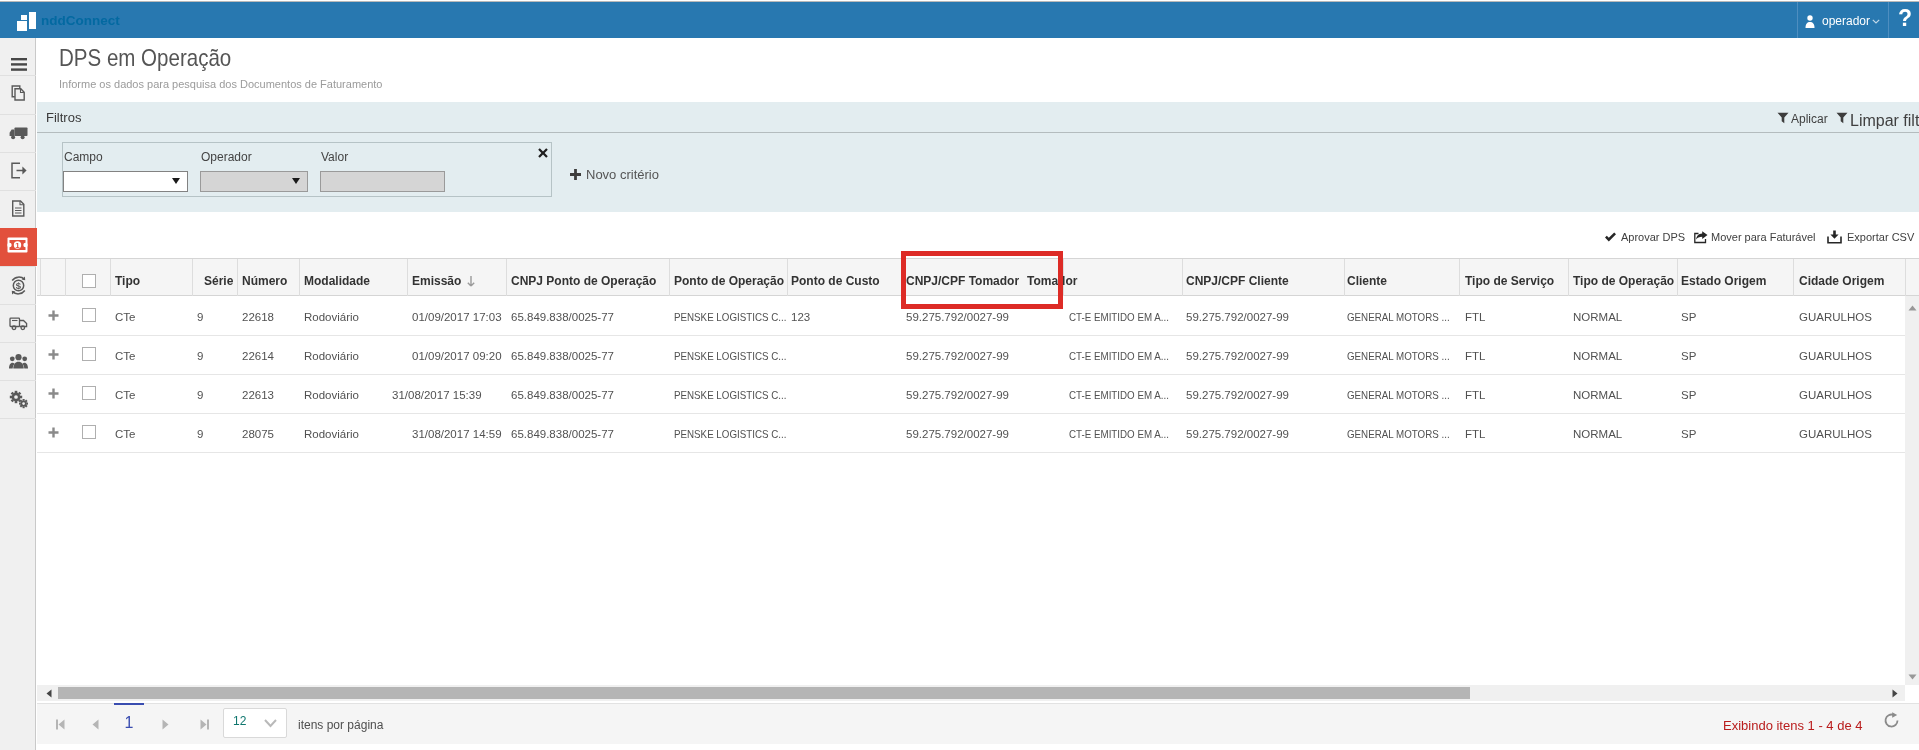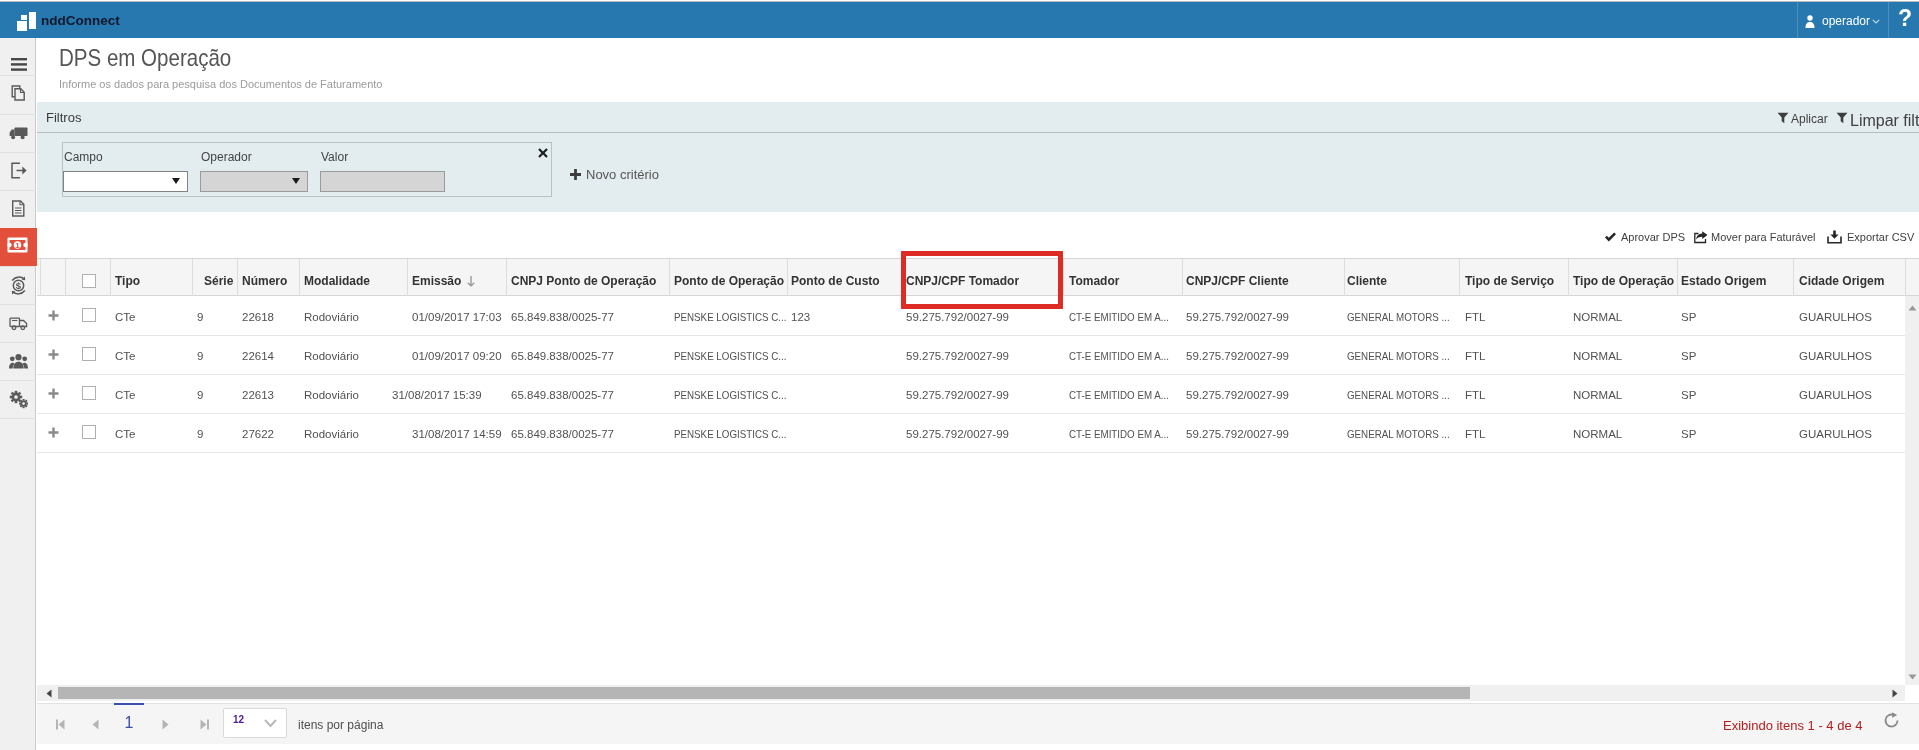--- a/index.html
+++ b/index.html
@@ -1,21 +1,21 @@
 <!DOCTYPE html>
 <html><head>
 <meta charset="utf-8">
 <style>
 * { margin:0; padding:0; box-sizing:border-box; }
 html,body { width:1919px; height:750px; overflow:hidden; background:#fff;
   font-family:"Liberation Sans", sans-serif; }
 .abs { position:absolute; }
 #topbar { left:0; top:2px; width:1919px; height:36px; background:#2878b0; }
 #topline { left:0; top:1px; width:1919px; height:1px; background:#b9b9b9; }
-#logotext { left:41px; top:13px; color:#0f172a; font-size:13.5px; font-weight:bold; }
+#logotext { left:41px; top:13px; color:#0369a1; font-size:13.5px; font-weight:bold; }
 #opname { left:1822px; top:14px; color:#fff; font-size:12px; }
 #help { left:1898px; top:5px; color:#fff; font-size:23px; font-weight:bold; }
 #sidebar { left:0; top:38px; width:36px; height:712px; background:#f0f0f0; border-right:1px solid #c9c9c9; }
 .sline { position:absolute; left:0; width:36px; height:1px; background:#e0e0e0; }
 #cell-active { position:absolute; left:0; top:228px; width:37px; height:38px; background:#e2503c; }
 #title { left:59px; top:44px; font-size:24px; color:#555; transform:scaleX(0.855); transform-origin:0 0; white-space:nowrap; }
 #subtitle { left:59px; top:78px; font-size:11px; color:#9b9b9b; }
 #filters { left:37px; top:102px; width:1882px; height:110px; background:#e3edf0; }
 #filtitle { left:46px; top:110px; font-size:13px; color:#3a3a3a; }
 #filline { left:37px; top:132px; width:1882px; height:1px; background:#b4bcbe; }
@@ -35,21 +35,21 @@
 .rowline { position:absolute; left:37px; width:1868px; height:1px; background:#e6e6e6; }
 .chk { position:absolute; left:82px; width:14px; height:14px; background:#fff; border:1px solid #afafaf; }
 #redbox { left:901px; top:251px; width:162px; height:58px; border:5px solid #dd2b26; }
 #vscroll { left:1905px; top:296px; width:14px; height:389px; background:#f0f0f0; }
 #hscroll { left:37px; top:685px; width:1868px; height:16px; background:#f0f0f0; }
 #hthumb { left:58px; top:687px; width:1412px; height:12px; background:#b5b5b5; }
 #pager { left:37px; top:703px; width:1882px; height:41px; background:#f5f5f5; border-top:1px solid #e2e2e2; }
 #pg1 { left:114px; top:703px; width:30px; height:30px; border-top:2px solid #3a4db0; }
 #pg1t { left:114px; top:714px; width:30px; text-align:center; color:#3a4db0; font-size:16px; }
 #pgsel { left:223px; top:708px; width:64px; height:30px; background:#fff; border:1px solid #d9d9d9; border-radius:2px; }
-#pgseltext { left:233px; top:714px; font-size:10px; color:#4c1d95;font-weight:bold; }
+#pgseltext { left:233px; top:714px; font-size:12px; color:#0f766e; }
 #ipp { left:298px; top:718px; font-size:12px; color:#4f4f4f; }
 #exib { left:1723px; top:718px; font-size:13px; color:#b91c1c; }
 </style>
 </head>
 <body>
 <div class="abs" id="topline"></div>
 <div class="abs" id="topbar"></div>
 <div class="abs" style="left:17px;top:21px;width:10px;height:10px;background:#fff"></div>
 <div class="abs" style="left:21px;top:15px;width:6px;height:5px;background:#fff"></div>
 <div class="abs" style="left:29px;top:12px;width:7px;height:17px;background:#fff"></div>
@@ -240,21 +240,21 @@
 <div class="hv" style="left:1905px"></div>
 <div class="hc" style="left:115px">Tipo</div>
 <div class="hc" style="left:204px">Série</div>
 <div class="hc" style="left:242px">Número</div>
 <div class="hc" style="left:304px">Modalidade</div>
 <div class="hc" style="left:412px">Emissão</div>
 <div class="hc" style="left:511px">CNPJ Ponto de Operação</div>
 <div class="hc" style="left:674px">Ponto de Operação</div>
 <div class="hc" style="left:791px">Ponto de Custo</div>
 <div class="hc" style="left:906px">CNPJ/CPF Tomador</div>
-<div class="hc" style="left:1069px">Tomador</div>
+<div class="hc" style="left:1027px">Tomador</div>
 <div class="hc" style="left:1186px">CNPJ/CPF Cliente</div>
 <div class="hc" style="left:1347px">Cliente</div>
 <div class="hc" style="left:1465px">Tipo de Serviço</div>
 <div class="hc" style="left:1573px">Tipo de Operação</div>
 <div class="hc" style="left:1681px">Estado Origem</div>
 <div class="hc" style="left:1799px">Cidade Origem</div>
 <svg class="abs" style="left:466px;top:275px" width="10" height="12" viewBox="0 0 10 12">
     <path d="M5 11 L5 1 M5 11 L1.8 7.8 M5 11 L8.2 7.8" stroke="#9a9a9a" stroke-width="1.4" fill="none"></path>
   </svg>
 <div class="chk" style="top:274px"></div>
@@ -319,21 +319,21 @@
 <div class="cellt" style="left:1573px;top:389px;width:102px">NORMAL</div>
 <div class="cellt" style="left:1681px;top:389px;width:110px">SP</div>
 <div class="cellt" style="left:1799px;top:389px;width:104px">GUARULHOS</div>
 <div class="rowline" style="top:452px"></div>
 <svg class="abs" style="left:48px;top:427px" width="11" height="11" viewBox="0 0 11 11">
     <path d="M4.3 0.5 L6.7 0.5 L6.7 4.3 L10.5 4.3 L10.5 6.7 L6.7 6.7 L6.7 10.5 L4.3 10.5 L4.3 6.7 L0.5 6.7 L0.5 4.3 L4.3 4.3 Z" fill="#8a8a8a"></path>
   </svg>
 <div class="chk" style="top:425px"></div>
 <div class="cellt" style="left:115px;top:428px;width:75px">CTe</div>
 <div class="cellt" style="left:197px;top:428px;width:38px">9</div>
-<div class="cellt" style="left:242px;top:428px;width:55px">27622</div>
+<div class="cellt" style="left:242px;top:428px;width:55px">28075</div>
 <div class="cellt" style="left:304px;top:428px;width:101px">Rodoviário</div>
 <div class="cellt" style="left:412px;top:428px;width:92px">31/08/2017 14:59</div>
 <div class="cellt" style="left:511px;top:428px;width:156px">65.849.838/0025-77</div>
 <div class="cellt sq" style="left:674px;top:428px">PENSKE LOGISTICS C...</div>
 <div class="cellt" style="left:906px;top:428px;width:155px">59.275.792/0027-99</div>
 <div class="cellt sq" style="left:1069px;top:428px">CT-E EMITIDO EM A...</div>
 <div class="cellt" style="left:1186px;top:428px;width:156px">59.275.792/0027-99</div>
 <div class="cellt sq" style="left:1347px;top:428px">GENERAL MOTORS ...</div>
 <div class="cellt" style="left:1465px;top:428px;width:101px">FTL</div>
 <div class="cellt" style="left:1573px;top:428px;width:102px">NORMAL</div>

